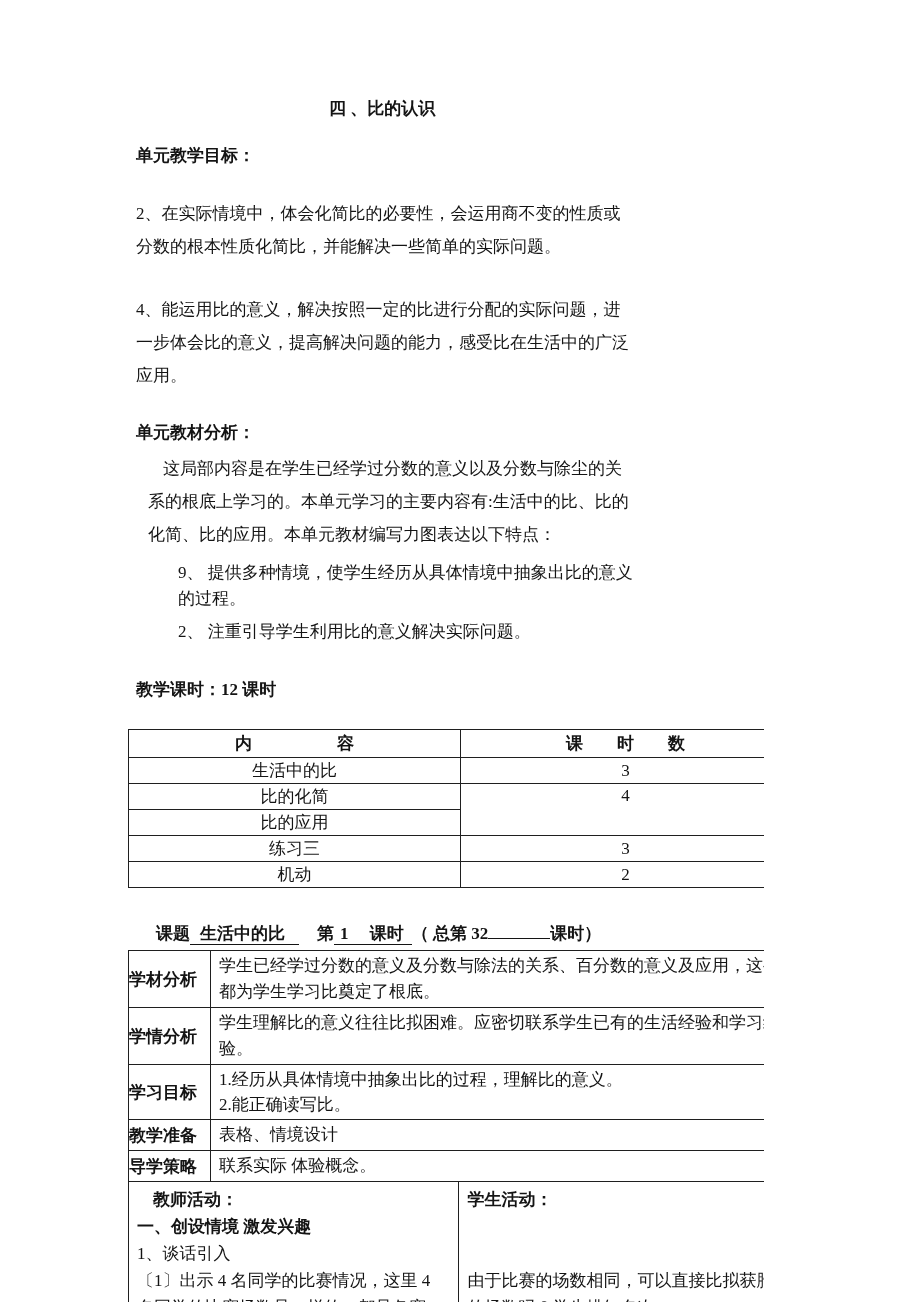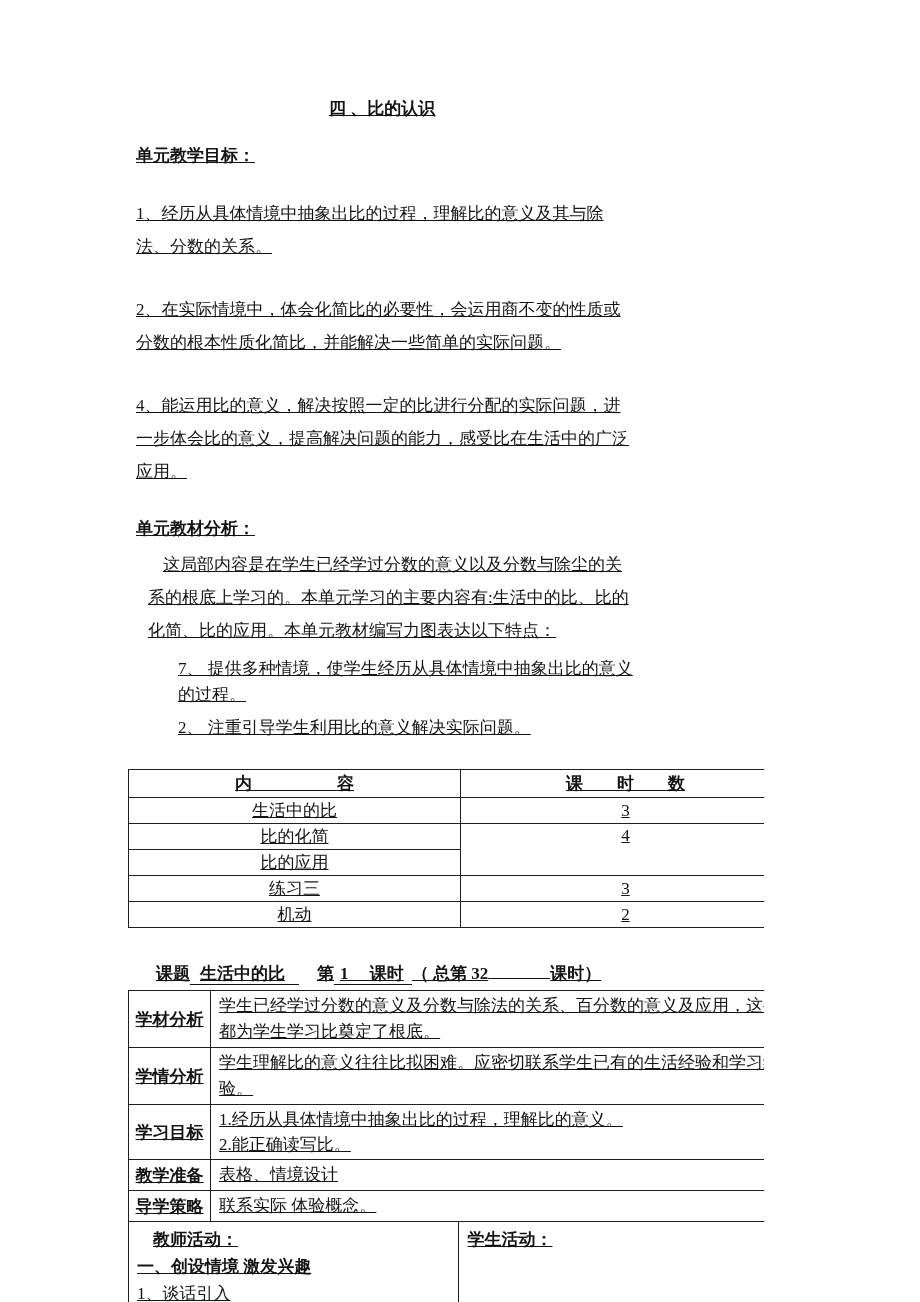--- a/index.html
+++ b/index.html
@@ -2,21 +2,21 @@
 <html><head>
 <meta charset="utf-8">
 <style>
   html,body { margin:0; padding:0; }
   body {
     width:920px; height:1302px; background:#ffffff; color:#141414;
     font-family:"Liberation Serif","DejaVu Serif",serif;
     font-size:17px;
     -webkit-font-smoothing:antialiased;
   }
-  .page { box-sizing:border-box; width:764px; height:1302px; padding:98px 130px 0 130px; overflow:hidden;text-decoration:underline; }
+  .page { box-sizing:border-box; width:764px; height:1302px; padding:98px 130px 0 130px; overflow:hidden; }
 
   .doc-title { text-align:center; font-weight:bold; font-size:17px; margin:0 0 0 0; line-height:22px; }
 
   .sec-heading { font-weight:bold; margin:25px 0 0 6px; line-height:22px; }
   .sec-heading.tight { margin-top:30px; }
 
   p.body-para { margin:30px 0 0 6px; line-height:33px; }
   p.analysis { margin:8px 0 0 18px; line-height:33px; text-indent:15px; }
   .feature-line { margin:7px 0 0 48px; line-height:26px; }
   .feature-line.first { margin-top:9px; }
@@ -32,49 +32,49 @@
 
   .lesson-line { margin:34px 0 0 26px; font-weight:bold; line-height:22px; }
   .ul { border-bottom:1.5px solid #141414; }
   .topic-ul { padding:0 14px 1px 10px; }
   .period-ul { padding:0 8px 1px 6px; }
   .blank-ul { display:inline-block; width:62px; border-bottom:1.5px solid #141414; height:16px; }
   .seg-gap { display:inline-block; width:18px; }
 
   .lesson-table { width:662px; margin:5px 0 0 -2px; }
   .lesson-table td { vertical-align:middle; }
-  .lesson-table td.label { width:82px; text-align:center; font-weight:bold; }
+  .lesson-table td.label { width:82px; text-align:left; font-weight:bold; }
   .lesson-table td.content { padding:2px 8px; line-height:26px; }
   .r-2line { height:52px; }
   .r-1line { height:27px; }
   .goal-list div { line-height:25px; }
 
   .act-row td { vertical-align:top; height:177px; }
   .act-cell { padding:4px 8px 0 8px; line-height:27px; }
   .act-heading { font-weight:bold; text-indent:16px; }
   .bold { font-weight:bold; }
   .student-note-1 { margin-top:54px; }
 </style>
 </head>
 <body>
 
 <div class="page">
 
   <h1 class="doc-title">四 、比的认识</h1>
 
   <div class="sec-heading">单元教学目标：</div>
-  <p class="body-para">1、经历从具体情境中抽象出比的过程，理解比的意义及其与除法、分数的关系。</p>
   <p class="body-para">2、在实际情境中，体会化简比的必要性，会运用商不变的性质或分数的根本性质化简比，并能解决一些简单的实际问题。</p>
   <p class="body-para">4、能运用比的意义，解决按照一定的比进行分配的实际问题，进一步体会比的意义，提高解决问题的能力，感受比在生活中的广泛应用。</p>
 
   <div class="sec-heading tight">单元教材分析：</div>
   <p class="analysis">这局部内容是在学生已经学过分数的意义以及分数与除尘的关系的根底上学习的。本单元学习的主要内容有:生活中的比、比的化简、比的应用。本单元教材编写力图表达以下特点：</p>
-  <div class="feature-line first">7、 提供多种情境，使学生经历从具体情境中抽象出比的意义的过程。</div>
+  <div class="feature-line first">9、 提供多种情境，使学生经历从具体情境中抽象出比的意义的过程。</div>
   <div class="feature-line">2、 注重引导学生利用比的意义解决实际问题。</div>
 
+  <div class="sec-heading" style="margin-top:34px">教学课时：12 课时</div>
 
   <table class="schedule">
     <colgroup>
         <col style="width:332px">
         <col style="width:330px">
       </colgroup>
     <tbody>
         <tr>
       <td class="hdr">内　　　　　容</td>
       <td class="hdr">课　　时　　数</td>

